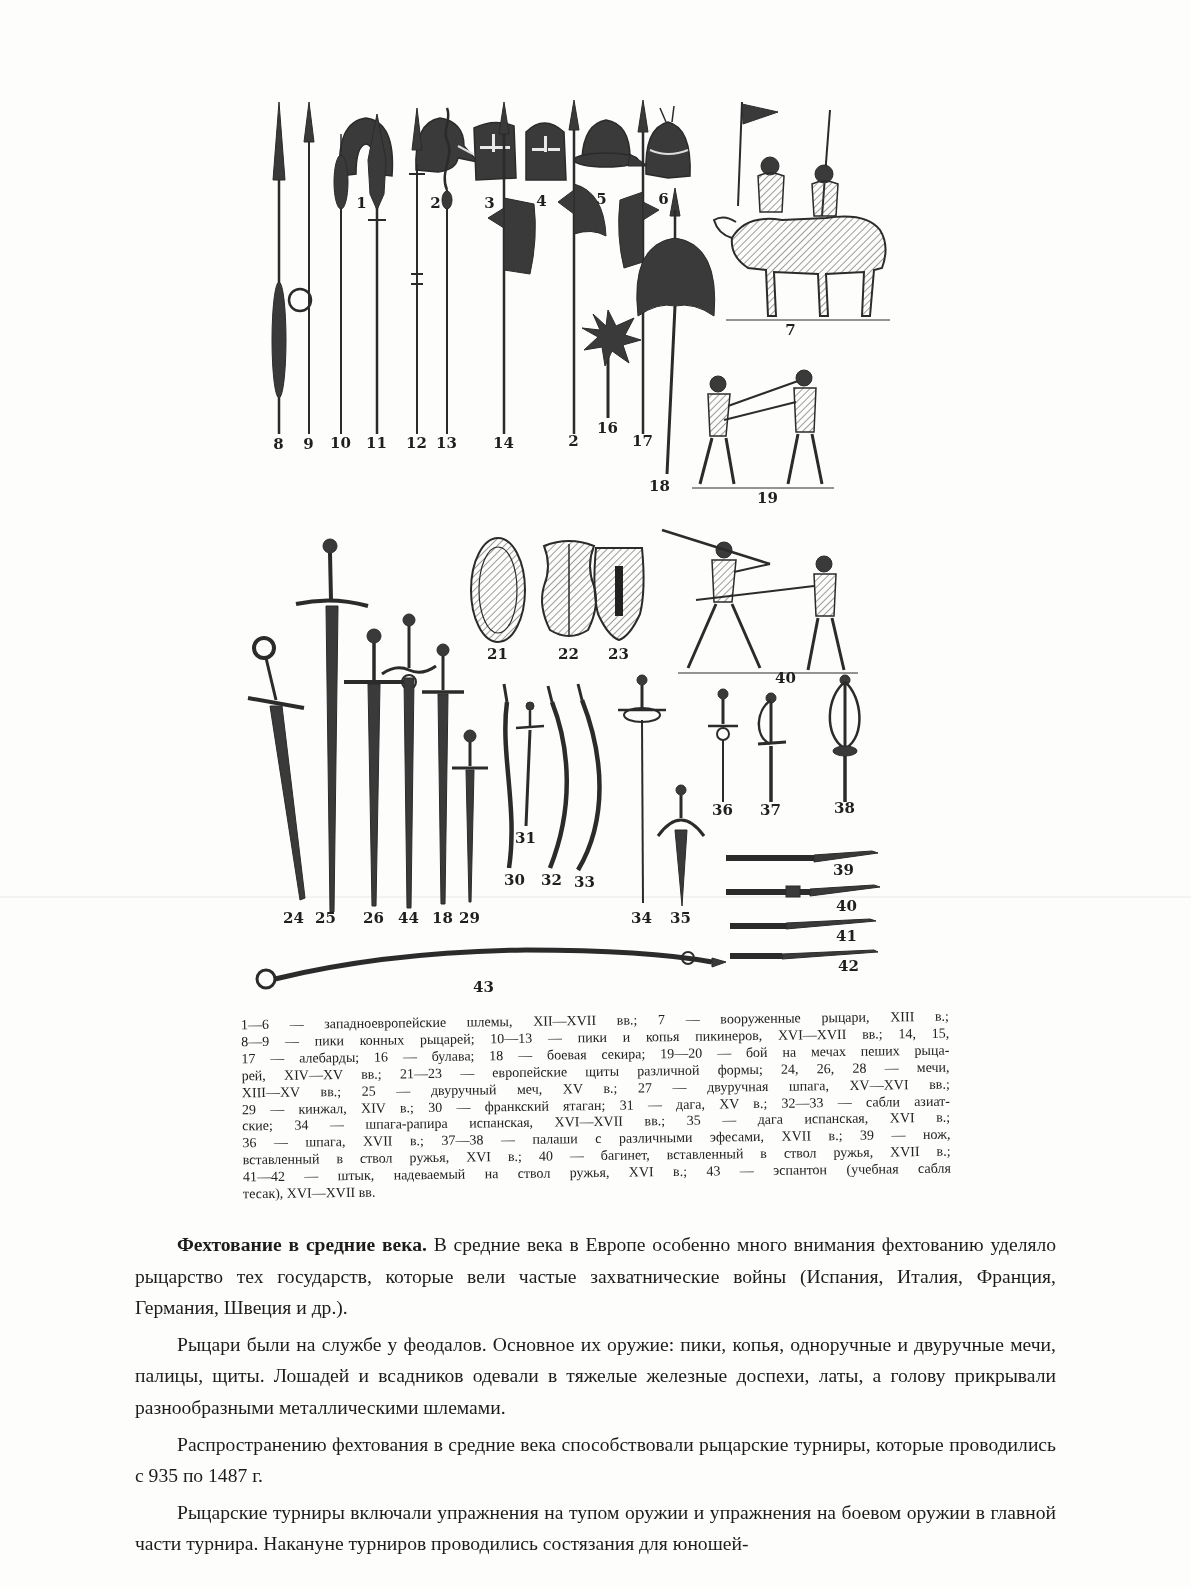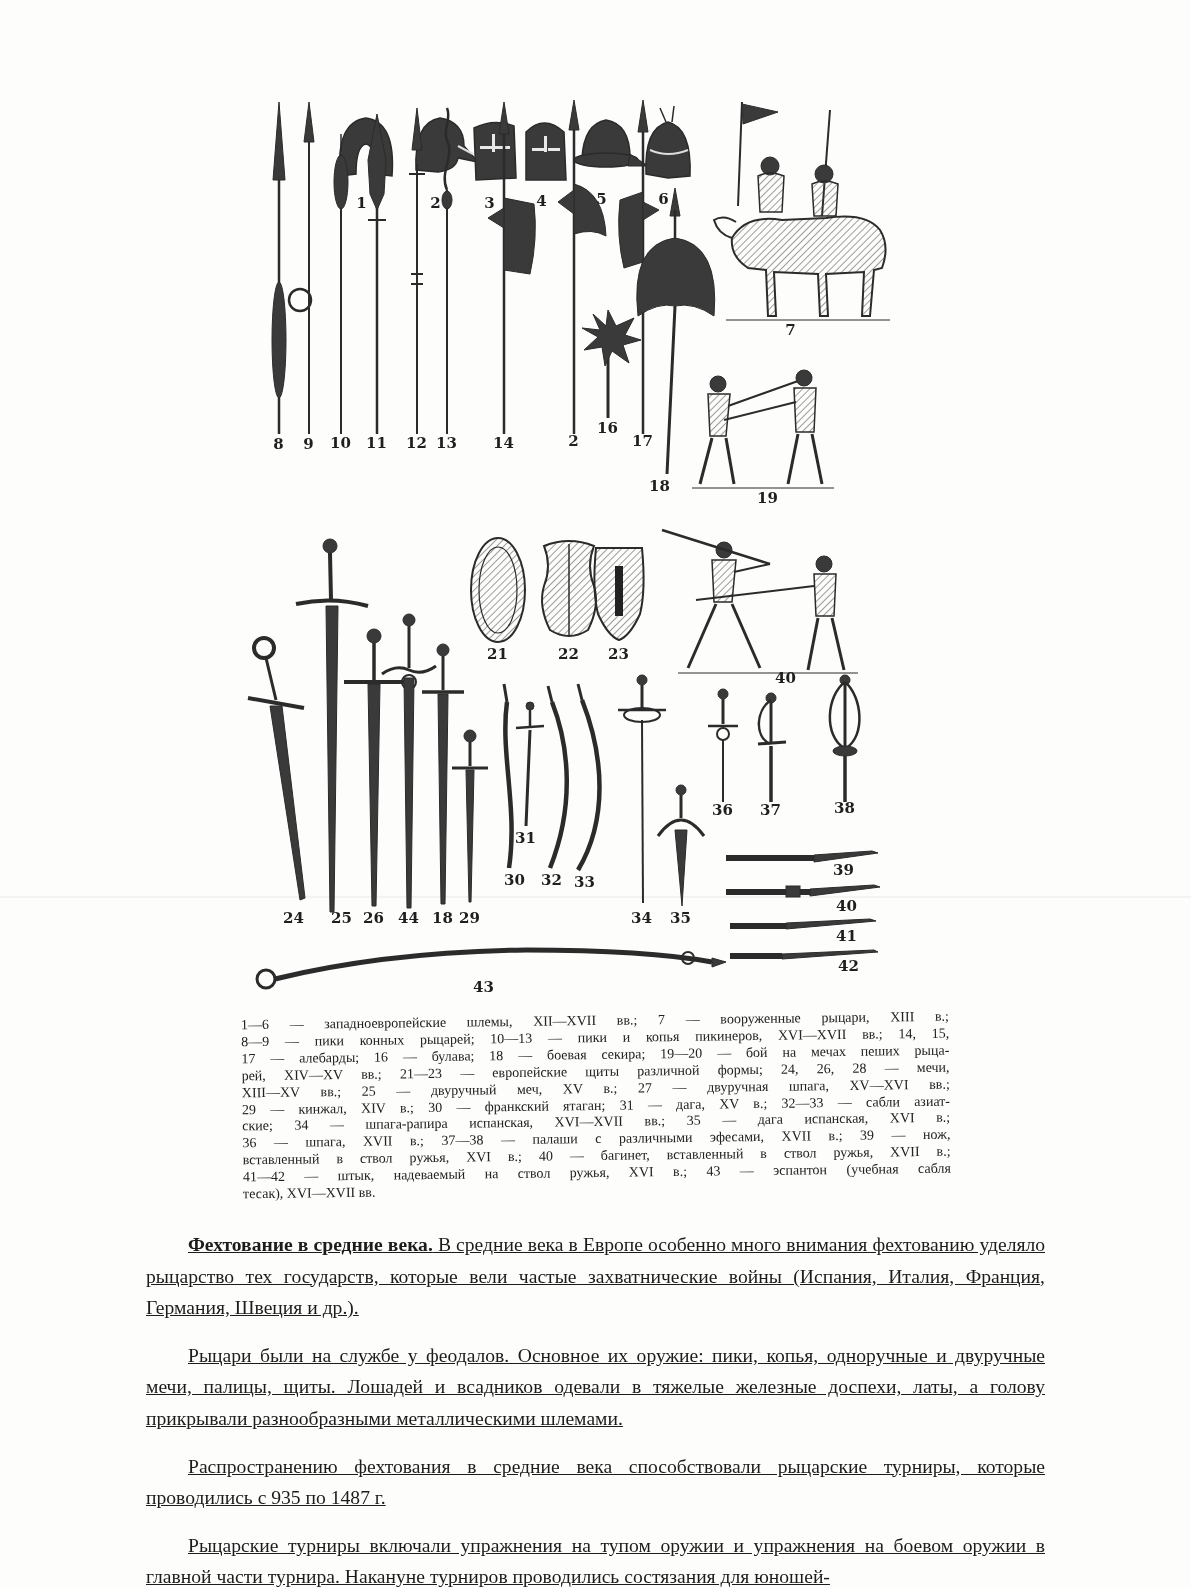--- a/index.html
+++ b/index.html
@@ -55,23 +55,22 @@
   .cap-line:last-child{
     text-align-last:left;
   }
   .body-text{
     margin:30px 130px 0;
     font-size:19.6px;
     line-height:31.6px;
     text-align:justify;
   }
   .body-text p{
-    margin:16px;
+    margin:5px;
     text-indent:42px;
-    text-decoration:underline;
   }
 </style>
 </head>
 <body>
 
 <div class="page">
 
   <div class="scan-artifact"></div>
 
   <div class="figure">
@@ -303,21 +302,21 @@
     <span class="lbl" style="left:348px;top:353px">2</span>
     <span class="lbl" style="left:382px;top:340px">16</span>
     <span class="lbl" style="left:417px;top:353px">17</span>
     <span class="lbl" style="left:434px;top:398px">18</span>
     <span class="lbl" style="left:542px;top:410px">19</span>
     <span class="lbl" style="left:560px;top:590px">40</span>
     <span class="lbl" style="left:272px;top:566px">21</span>
     <span class="lbl" style="left:343px;top:566px">22</span>
     <span class="lbl" style="left:393px;top:566px">23</span>
     <span class="lbl" style="left:68px;top:830px">24</span>
-    <span class="lbl" style="left:116px;top:830px">25</span>
+    <span class="lbl" style="left:100px;top:830px">25</span>
     <span class="lbl" style="left:148px;top:830px">26</span>
     <span class="lbl" style="left:183px;top:830px">44</span>
     <span class="lbl" style="left:217px;top:830px">18</span>
     <span class="lbl" style="left:244px;top:830px">29</span>
     <span class="lbl" style="left:289px;top:792px">30</span>
     <span class="lbl" style="left:300px;top:750px">31</span>
     <span class="lbl" style="left:326px;top:792px">32</span>
     <span class="lbl" style="left:359px;top:794px">33</span>
     <span class="lbl" style="left:416px;top:830px">34</span>
     <span class="lbl" style="left:455px;top:830px">35</span>

